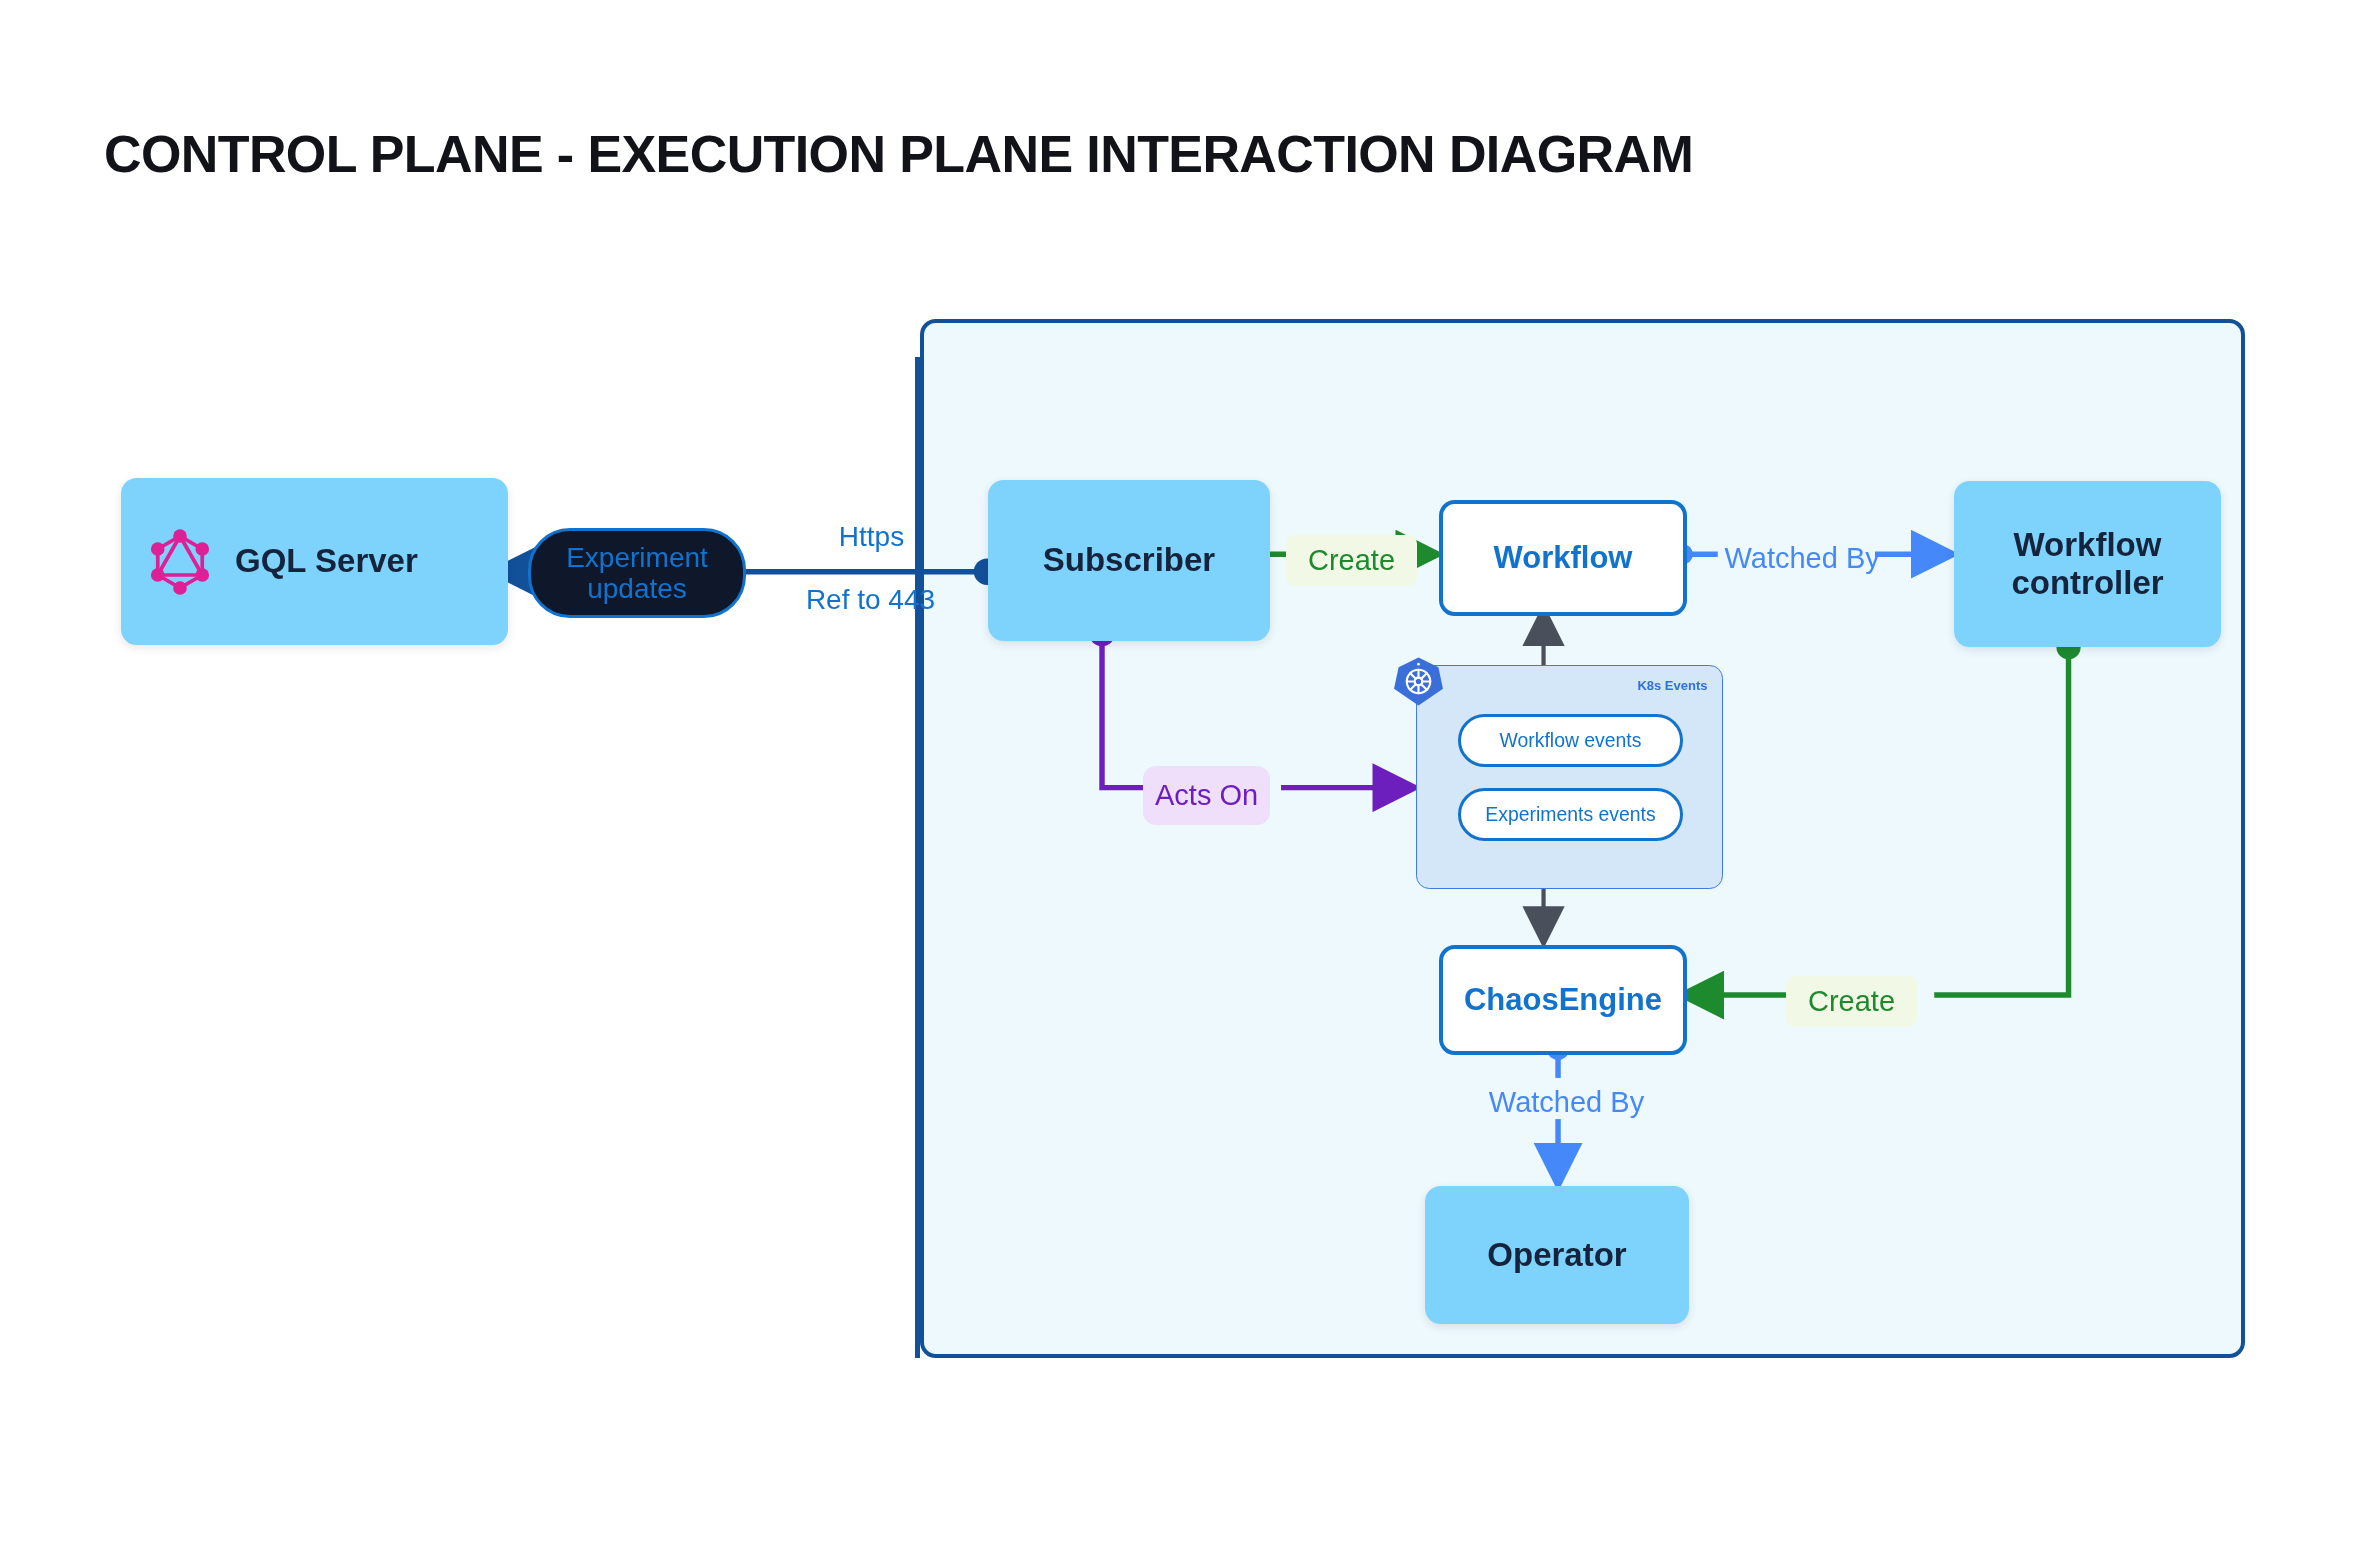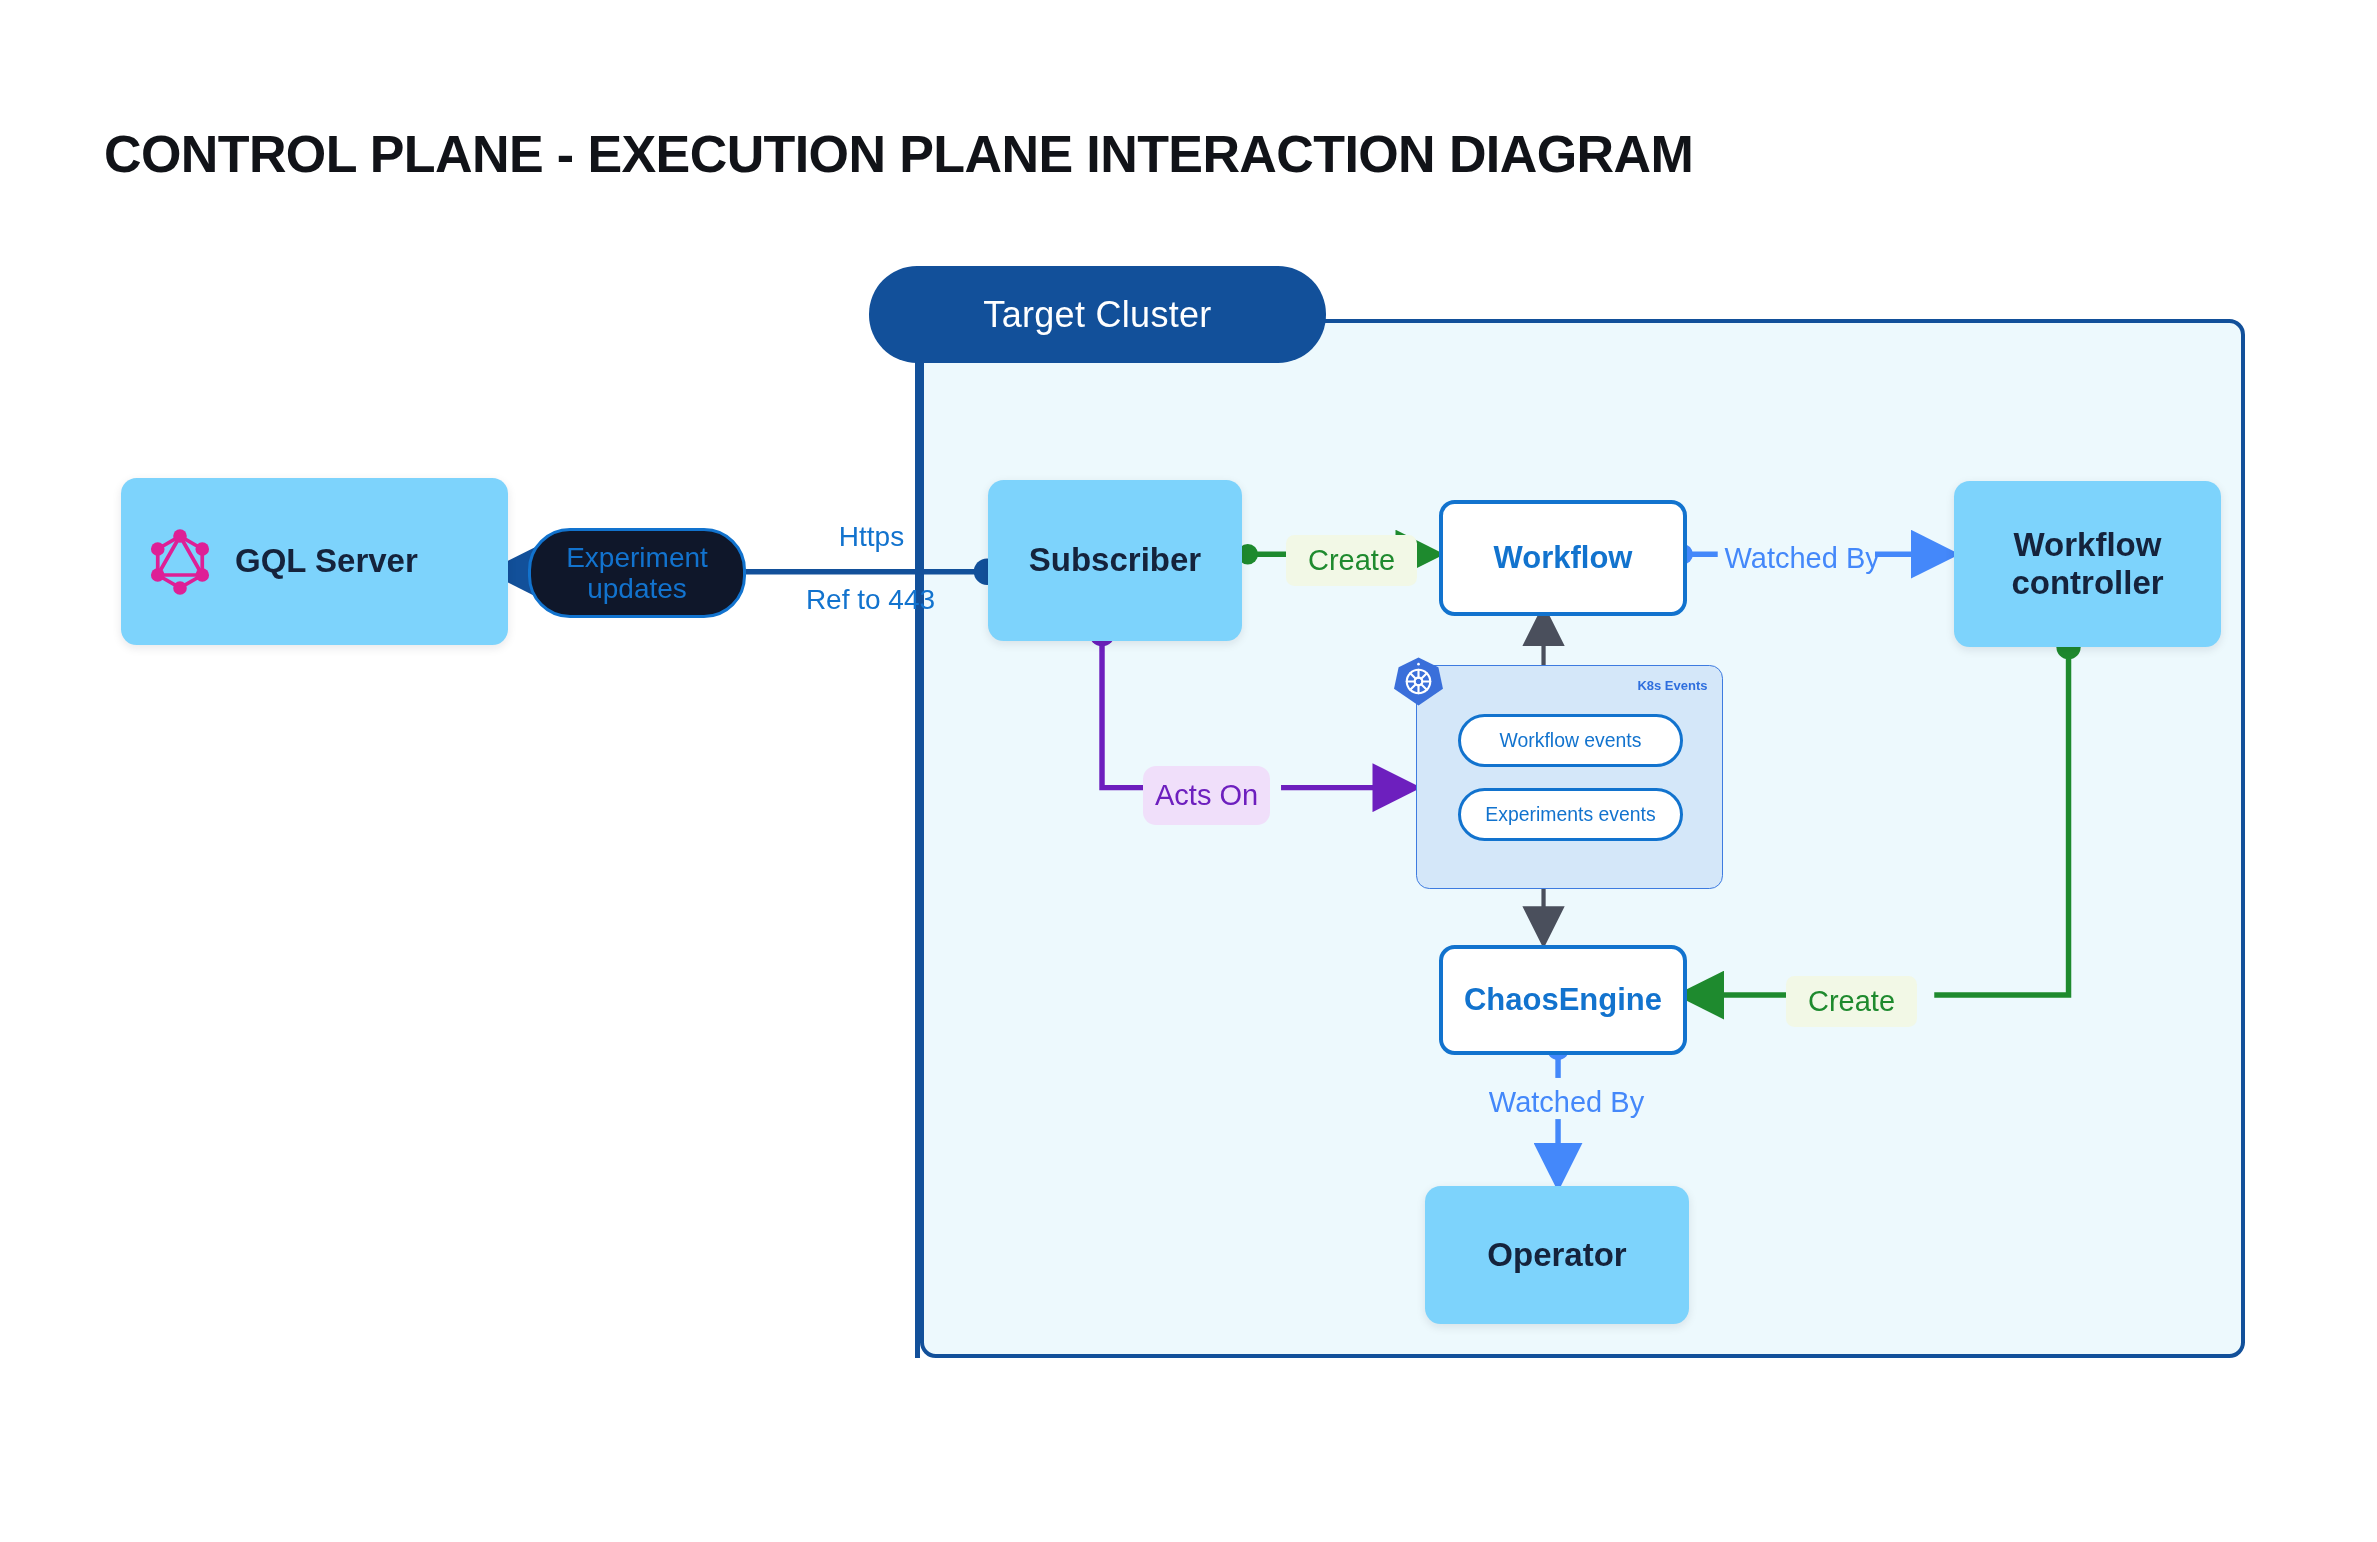--- a/index.html
+++ b/index.html
@@ -38,21 +38,21 @@
     display:flex;align-items:center;justify-content:center;
     color:#15233C;font-weight:700;text-align:center;line-height:1.16;
     z-index:4;
   }
   .card.outlined{
     border:4.2px solid #1273CE;background:#ffffff;box-shadow:none;color:#1273CE;
   }
 
   #node-gql{left:121px;top:478px;width:362px;height:167px;
     justify-content:flex-start;padding-left:25.4px;gap:20.6px;font-size:33px;}
-  #node-subscriber{left:988px;top:480px;width:254px;height:161px;font-size:33px;}
+  #node-subscriber{left:988px;top:480px;width:282px;height:161px;font-size:33px;}
   #node-workflow{left:1439px;top:500px;width:240px;height:108px;font-size:31px;}
   #node-wfcontroller{left:1954px;top:481px;width:267px;height:166px;font-size:33px;
     flex-direction:column;}
   #node-chaosengine{left:1439px;top:945px;width:240px;height:102px;font-size:31px;}
   #node-operator{left:1425px;top:1186px;width:264px;height:138px;font-size:33px;}
 
   .gql-mark{flex:0 0 auto;width:68px;height:68px;}
 
   
   .k8s-group{
@@ -267,18 +267,15 @@
   <div class="edge-label lbl-create" style="left:1286px;top:535px;height:39px;">Create</div>
 
   <div class="edge-label lbl-watched" style="left:1716px;top:535px;height:39px;">Watched By</div>
 
   <div class="edge-label lbl-acts" style="left:1143px;top:766px;height:44px;">Acts On</div>
 
   <div class="edge-label lbl-create" style="left:1786px;top:976px;height:39px;">Create</div>
 
   <div class="edge-label lbl-watched" style="left:1448px;top:1079px;height:39px;width:220px;">Watched By</div>
 
-  <div class="cluster-badge">
-    <span>Target Cluster</span>
-  </div>
 
 </div>
 
 
 </body></html>

